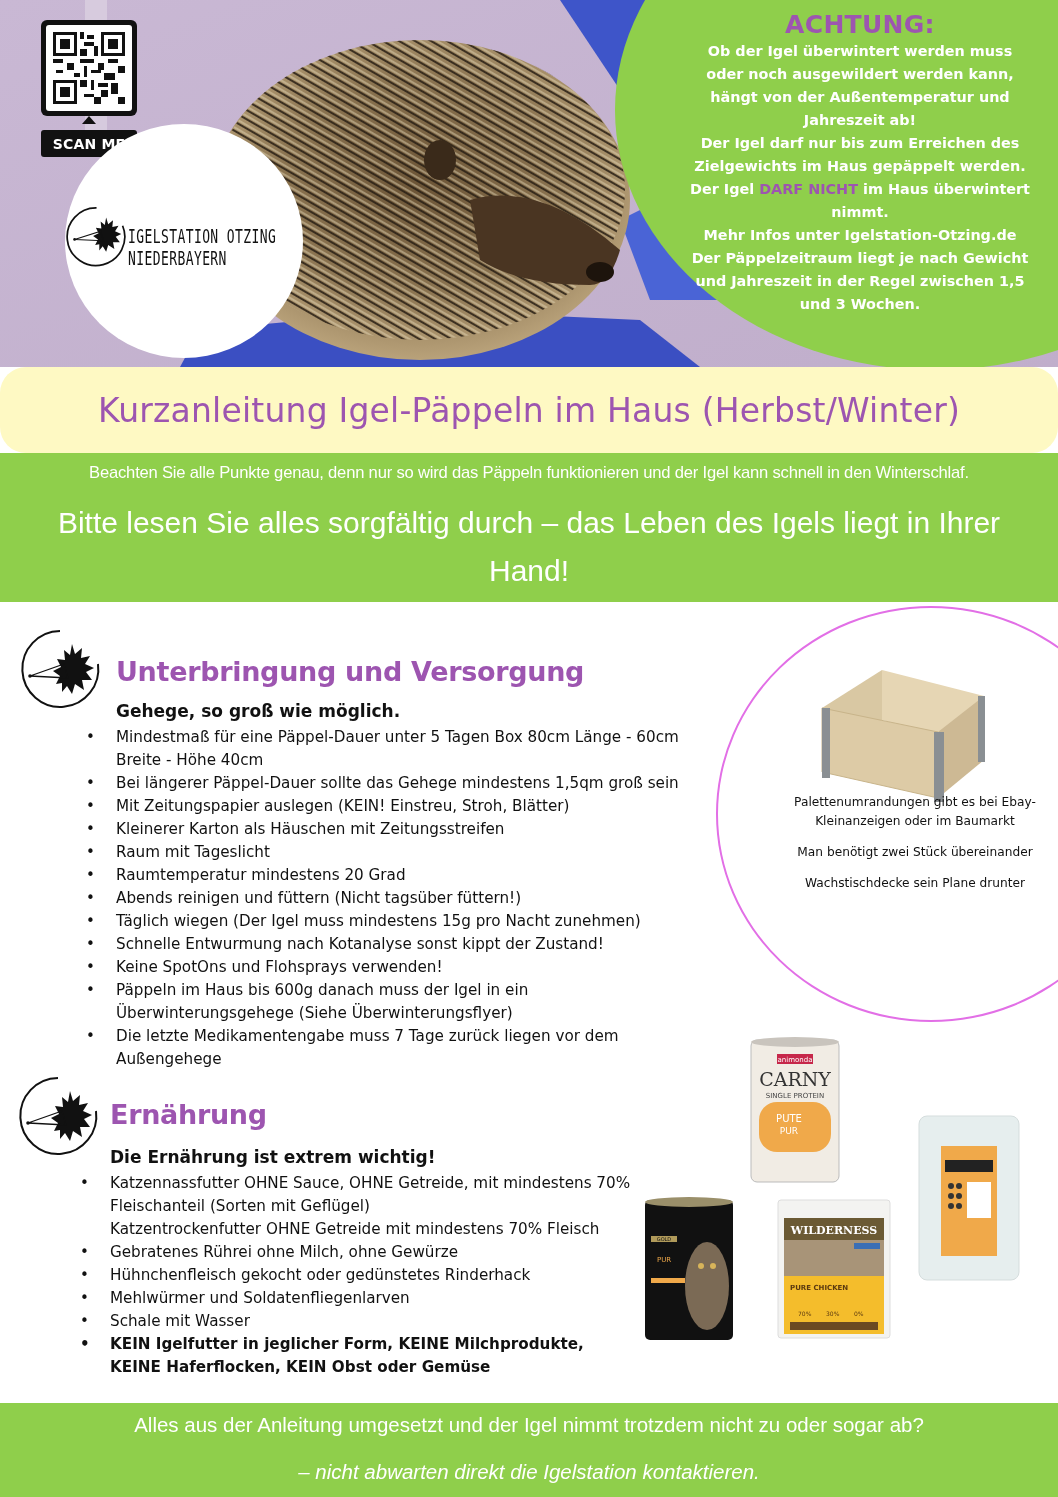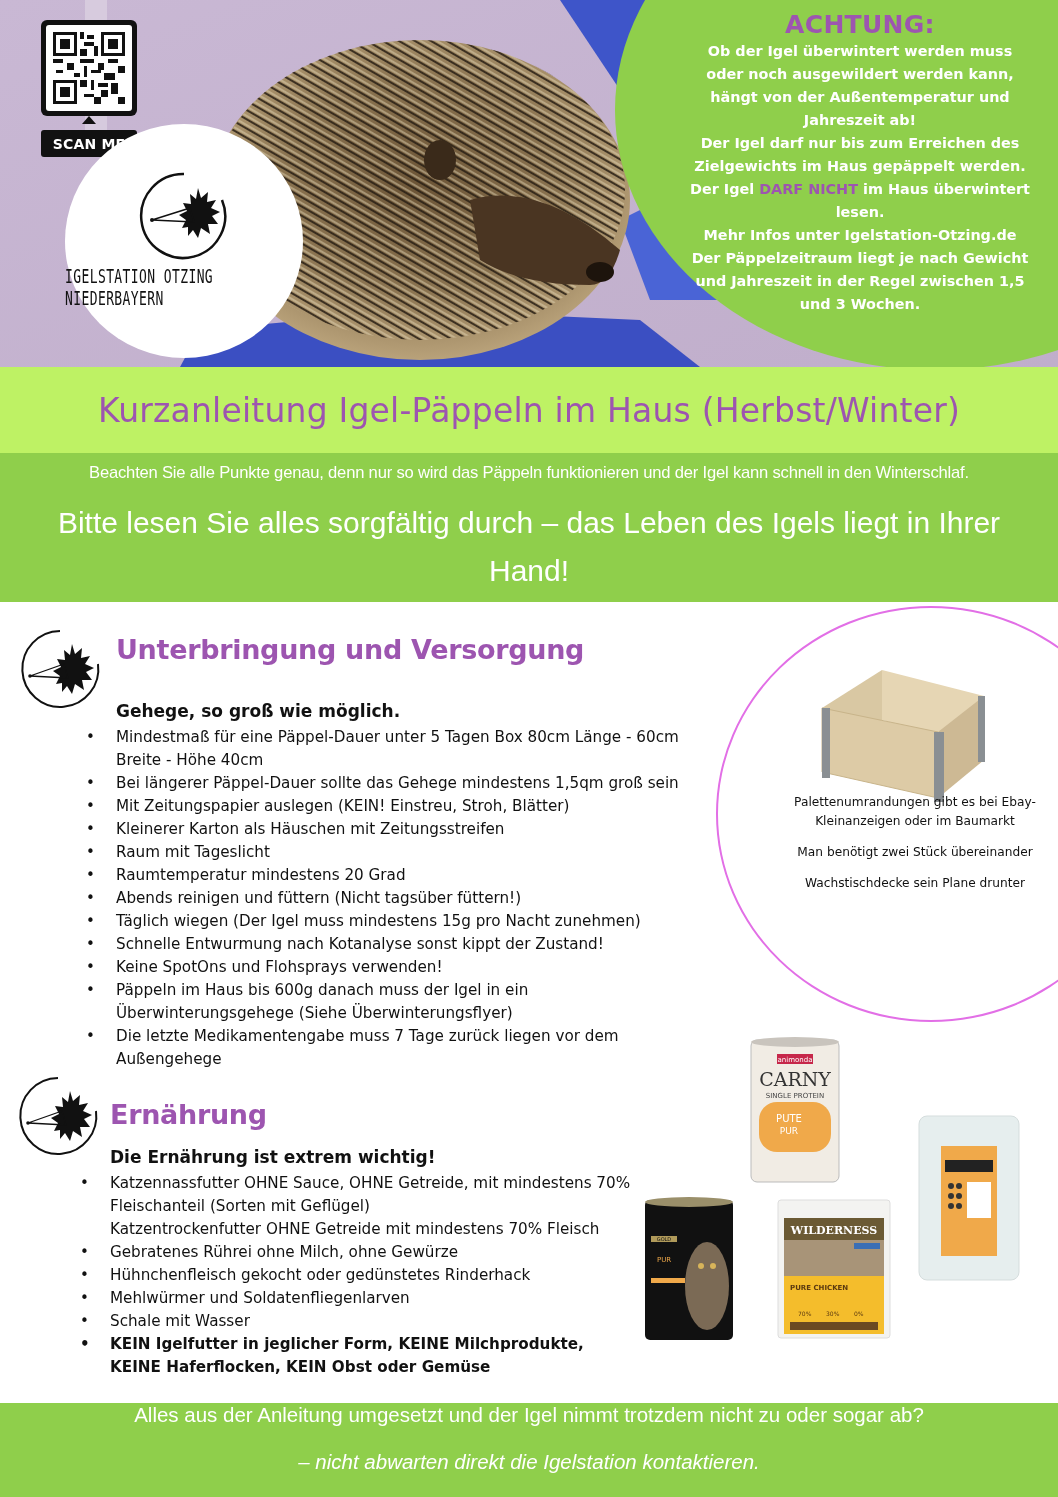--- a/index.html
+++ b/index.html
@@ -9,31 +9,31 @@
   
   .hero { position: absolute; left: 0; top: 0; width: 1058px; height: 367px; overflow: hidden;
     background: linear-gradient(180deg, #c7b6d1 0%, #bcaed0 60%, #cdb9c6 100%); }
   .hero-photo { position: absolute; left: 0; top: 0; width: 1058px; height: 367px; }
   .qr-box { position: absolute; left: 41px; top: 20px; width: 96px; height: 96px; background: #111; border-radius: 6px; padding: 5px; }
   .qr-inner { width: 86px; height: 86px; background: #fff; border-radius: 3px; display: flex; align-items: center; justify-content: center; }
   .qr-arrow { position: absolute; left: 82px; top: 116px; width: 0; height: 0; border-left: 7px solid transparent; border-right: 7px solid transparent; border-bottom: 8px solid #111; }
   .scan-me { position: absolute; left: 41px; top: 130px; width: 96px; height: 27px; background: #111; color: #fff; border-radius: 3px;
     font-family: "DejaVu Sans", sans-serif; font-size: 14px; font-weight: bold; display: flex; align-items: center; justify-content: center; letter-spacing: 0.2px; }
   .logo-circle { position: absolute; left: 65px; top: 124px; width: 238px; height: 234px; border-radius: 50%; background: #fff;
-    display: flex; flex-direction: column; align-items: center; justify-content: center; }
+    display: flex; flex-direction: row; align-items: center; justify-content: center; }
   .logo-circle .logo-mark { margin-top: -10px; }
   .logo-text { font-family: "DejaVu Sans Mono", monospace; font-size: 13px; letter-spacing: 0.4px; color: #111; margin-top: 12px; transform: scaleY(1.5); font-weight: normal; }
 
   .alert-circle { position: absolute; left: 615px; top: -150px; width: 640px; height: 520px; border-radius: 50%; background: #8fcf4b; }
   .alert-content { position: absolute; left: 680px; top: 10px; width: 360px; text-align: center; color: #fff; font-family: "DejaVu Sans", sans-serif; font-weight: bold; font-size: 14.4px; line-height: 23px; }
   .alert-title { color: #9d55b0; font-size: 25px; line-height: 30px; letter-spacing: 0.3px; margin-bottom: 0; }
   .alert-hl { color: #9d55b0; }
 
   
-  .title-band { position: absolute; left: 0; top: 367px; width: 1058px; height: 86px; background: #bef264; display: flex; align-items: center; justify-content: center; }
+  .title-band { position: absolute; left: 0; top: 367px; width: 1058px; height: 86px; background: #fef9c3; display: flex; align-items: center; justify-content: center; border-radius: 26px; }
   .title-band h1 { font-family: "DejaVu Sans", sans-serif; font-weight: normal; color: #9d55b0; font-size: 33px; letter-spacing: 0.2px; }
 
   
   .intro-band { position: absolute; left: 0; top: 453px; width: 1058px; height: 149px; background: #8fcf4b; color: #fff; text-align: center; }
   .intro-small { font-family: "Liberation Sans", sans-serif; font-size: 16.6px; margin-top: 10px; letter-spacing: -0.2px; }
   .intro-big { font-family: "Liberation Sans", sans-serif; font-size: 30px; line-height: 48px; margin-top: 16px; padding: 0 16px; }
 
   
   .section-icon { position: absolute; width: 82px; height: 82px; }
   .section-title { position: absolute; font-family: "DejaVu Sans", sans-serif; font-weight: bold; color: #9d55b0; font-size: 27px; letter-spacing: -0.3px; }
@@ -47,21 +47,21 @@
   .pallet-circle { position: absolute; left: 716px; top: 606px; width: 430px; height: 416px; border-radius: 50%; border: 2px solid #e26fe6; background: #fff; }
   .pallet-img { position: absolute; left: 818px; top: 668px; }
   .pallet-notes { position: absolute; left: 790px; top: 793px; width: 250px; text-align: center; font-family: "DejaVu Sans", sans-serif; font-size: 12.2px; line-height: 19px; color: #111; }
   .pallet-notes p { margin-bottom: 12px; }
 
   
   .product { position: absolute; }
 
   
   .footer-band { position: absolute; left: 0; top: 1403px; width: 1058px; height: 94px; background: #8fcf4b; color: #fff; text-align: center; font-family: "Liberation Sans", sans-serif; font-size: 20.5px; }
-  .footer-band .l1 { margin-top: 0; }
+  .footer-band .l1 { margin-top: 10px; }
   .footer-band .l2 { margin-top: 23px; font-style: italic; }
 </style>
 </head>
 <body>
 
 <section class="hero">
   <svg class="hero-photo" viewBox="0 0 1058 367" width="1058" height="367">
     <defs>
       <radialGradient id="bodyG" cx="50%" cy="45%" r="55%">
         <stop offset="0%" stop-color="#6b5436"></stop>
@@ -148,21 +148,21 @@
   <div class="alert-circle"></div>
   <div class="alert-content">
     <div class="alert-title">ACHTUNG:</div>
     <div>Ob der Igel überwintert werden muss</div>
     <div>oder noch ausgewildert werden kann,</div>
     <div>hängt von der Außentemperatur und</div>
     <div>Jahreszeit ab!</div>
     <div>Der Igel darf nur bis zum Erreichen des</div>
     <div>Zielgewichts im Haus gepäppelt werden.</div>
     <div><span>Der Igel </span><span class="alert-hl">DARF NICHT</span><span> im Haus überwintert</span></div>
-    <div>lesen.</div>
+    <div>nimmt.</div>
     <div>Mehr Infos unter Igelstation-Otzing.de</div>
     <div>Der Päppelzeitraum liegt je nach Gewicht</div>
     <div>und Jahreszeit in der Regel zwischen 1,5</div>
     <div>und 3 Wochen.</div>
   </div>
 </section>
 
 <div class="title-band">
   <h1>Kurzanleitung Igel-Päppeln im Haus (Herbst/Winter)</h1>
 </div>
@@ -171,21 +171,21 @@
   <div class="intro-small">Beachten Sie alle Punkte genau, denn nur so wird das Päppeln funktionieren und der Igel kann schnell in den Winterschlaf.</div>
   <div class="intro-big">Bitte lesen Sie alles sorgfältig durch – das Leben des Igels liegt in Ihrer Hand!</div>
 </div>
 
 <svg class="section-icon" style="left:20px; top:628px;" viewBox="0 0 82 82">
   <path d="M40 3 A38 38 0 1 0 78 36" fill="none" stroke="#111" stroke-width="2"></path>
   <path d="M52 16 L55 26 L62 20 L61 30 L70 28 L65 36 L74 40 L66 44 L72 52 L62 52 L64 62 L55 56 L52 66 L47 58 L42 64 L42 55 L36 56 L40 48 L33 43 L41 39 L37 31 L45 32 L44 22 L50 27 Z" fill="#111"></path>
   <path d="M10 48 L44 36 L48 50 Z" fill="none" stroke="#111" stroke-width="1.3"></path>
   <circle cx="10" cy="48" r="1.8" fill="#111"></circle>
 </svg>
-<div class="section-title" style="left:116px; top:634px;">Unterbringung und Versorgung</div>
+<div class="section-title" style="left:116px; top:656px;">Unterbringung und Versorgung</div>
 <div class="section-sub" style="left:116px; top:701px;">Gehege, so groß wie möglich.</div>
 <ul class="bullets" style="left:116px; top:726px; width:600px;">
   <li><span class="dot">•</span><span>Mindestmaß für eine Päppel-Dauer unter 5 Tagen Box 80cm Länge - 60cm Breite - Höhe 40cm</span></li>
   <li><span class="dot">•</span><span>Bei längerer Päppel-Dauer sollte das Gehege mindestens 1,5qm groß sein</span></li>
   <li><span class="dot">•</span><span>Mit Zeitungspapier auslegen (KEIN! Einstreu, Stroh, Blätter)</span></li>
   <li><span class="dot">•</span><span>Kleinerer Karton als Häuschen mit Zeitungsstreifen</span></li>
   <li><span class="dot">•</span><span>Raum mit Tageslicht</span></li>
   <li><span class="dot">•</span><span>Raumtemperatur mindestens 20 Grad</span></li>
   <li><span class="dot">•</span><span>Abends reinigen und füttern (Nicht tagsüber füttern!)</span></li>
   <li><span class="dot">•</span><span>Täglich wiegen (Der Igel muss mindestens 15g pro Nacht zunehmen)</span></li>

